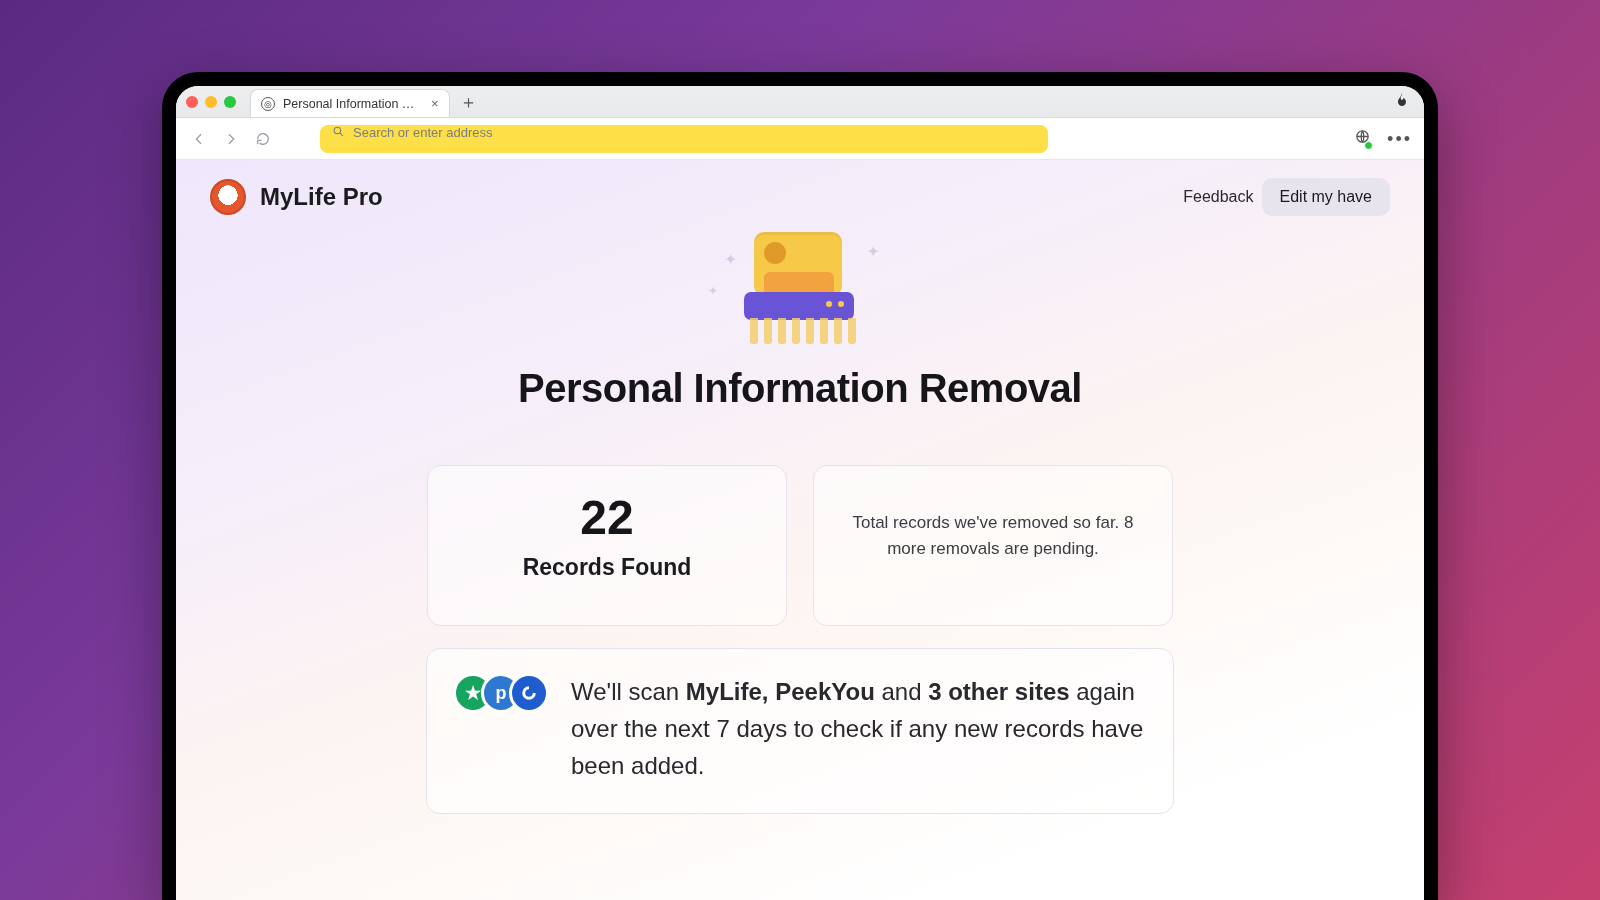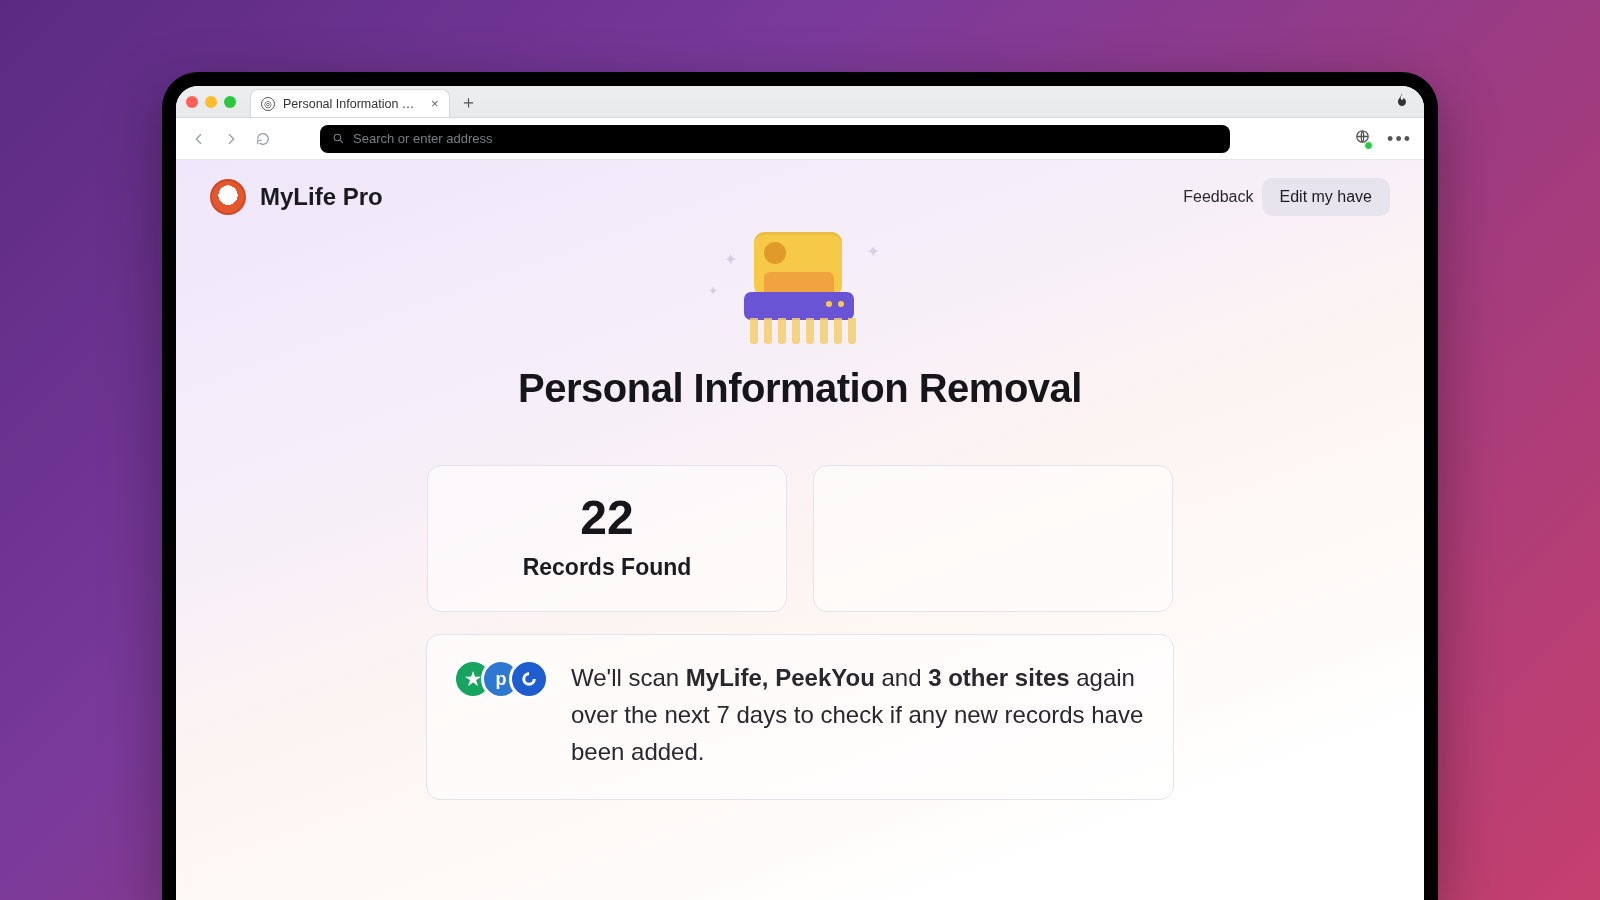--- a/index.html
+++ b/index.html
@@ -52,23 +52,23 @@
   .tabstrip .rightend { margin-left:auto; color:#444; font-size:15px; padding-right:4px;}
   
   .toolbar {
     height: 42px; background:#fff; border-bottom:1px solid #e5e7ea;
     display:flex; align-items:center; padding:0 12px; gap:10px;
   }
   .navbtn { width:22px;height:22px; display:flex;align-items:center;justify-content:center;color:#9aa0a6; }
   .navbtn svg{width:16px;height:16px;stroke:#9aa0a6;stroke-width:2;fill:none;}
   .omnibox {
     flex:0 0 auto;
-    width: 910px;
-    height:28px; background:#000000; border-radius:8px;
-    display:flex; align-items:center; padding:0 12px; gap:8px;
+    width: 728px;
+    height:28px; background:#fde047; border-radius:8px;
+    display:flex; align-items:flex-start; padding:0 12px; gap:8px;
     color:#7a7e83; font-size:13px;
     margin-left:36px;
   }
   .omnibox svg{width:13px;height:13px;stroke:#7a7e83;stroke-width:2;fill:none;}
   .toolbar .rightctrls{ margin-left:auto; display:flex; gap:16px; align-items:center; color:#555;}
   .toolbar .rightctrls svg{width:17px;height:17px;stroke:#555;stroke-width:1.8;fill:none;}
   .shield-dot{position:relative;}
   .shield-dot::after{content:"";position:absolute;right:-2px;bottom:-1px;width:7px;height:7px;border-radius:50%;background:#28c840;border:1.3px solid #fff;}
   .dots{ font-size:18px; letter-spacing:2px; line-height:1; color:#555;}
   
@@ -110,21 +110,21 @@
   .shred .dot.d2{ right:22px;}
   .strips{ position:absolute; left:30px; top:86px; display:flex; gap:6px;}
   .strips span{ width:8px; height:26px; background:#f3cf6f; border-radius:0 0 3px 3px; display:inline-block; opacity:.85;}
   .spark{ position:absolute; color:#d5cfe6; font-size:16px;}
   .sp1{left:4px;top:18px;} .sp2{left:-12px;top:52px;font-size:12px;} .sp3{right:0;top:10px;}
   .hero h1{ font-size:40px; font-weight:800; color:#16161a; margin-top:16px; letter-spacing:-0.5px;}
   
   .cards{ display:flex; gap:26px; justify-content:center; margin-top:54px;}
   .card{
     width:360px; border:1px solid #e5e2ee; background:rgba(255,255,255,.55);
-    border-radius:14px; padding:28px 24px 30px; text-align:center;
+    border-radius:14px; padding:28px 24px 44px; text-align:center;
   }
   .card .big{ font-size:48px; font-weight:800; color:#16161a; line-height:1;}
   .card .subhead{ font-size:23px; font-weight:700; color:#1b1b1f; margin-top:12px;}
   .card .desc{ font-size:17px; color:#3c3c42; margin-top:16px; line-height:1.5;}
   
   .scan{
     width:748px; margin:22px auto 0; border:1px solid #e5e2ee; background:rgba(255,255,255,.6);
     border-radius:14px; padding:24px 26px 28px; display:flex; gap:22px; align-items:flex-start;
   }
   .site-icons{ display:flex; }
@@ -236,20 +236,21 @@
         </div>
         <h1>Personal Information Removal</h1>
       </div>
 
       <div class="cards">
         <div class="card">
           <div class="big">22</div>
           <div class="subhead">Records Found</div>
         </div>
         <div class="card">
+          <div class="desc">Total records we've removed so far. 8 more removals are pending.</div>
         </div>
       </div>
 
       <div class="scan">
         <div class="site-icons">
           <span class="ic ic1">★</span>
           <span class="ic ic2">p</span>
           <span class="ic ic3">
             <svg viewBox="0 0 24 24" width="18" height="18">
                 <path fill="#fff" d="M12 3a9 9 0 1 0 9 9h-4a5 5 0 1 1-5-5V3z"></path>

